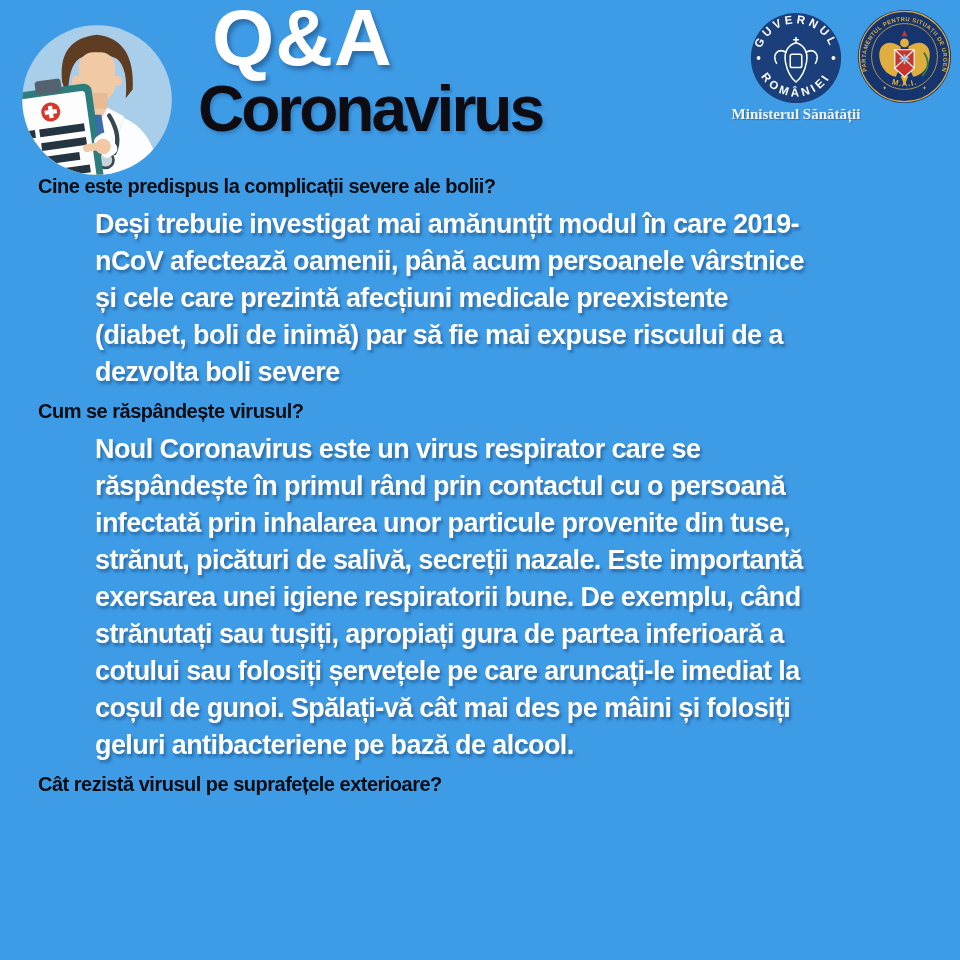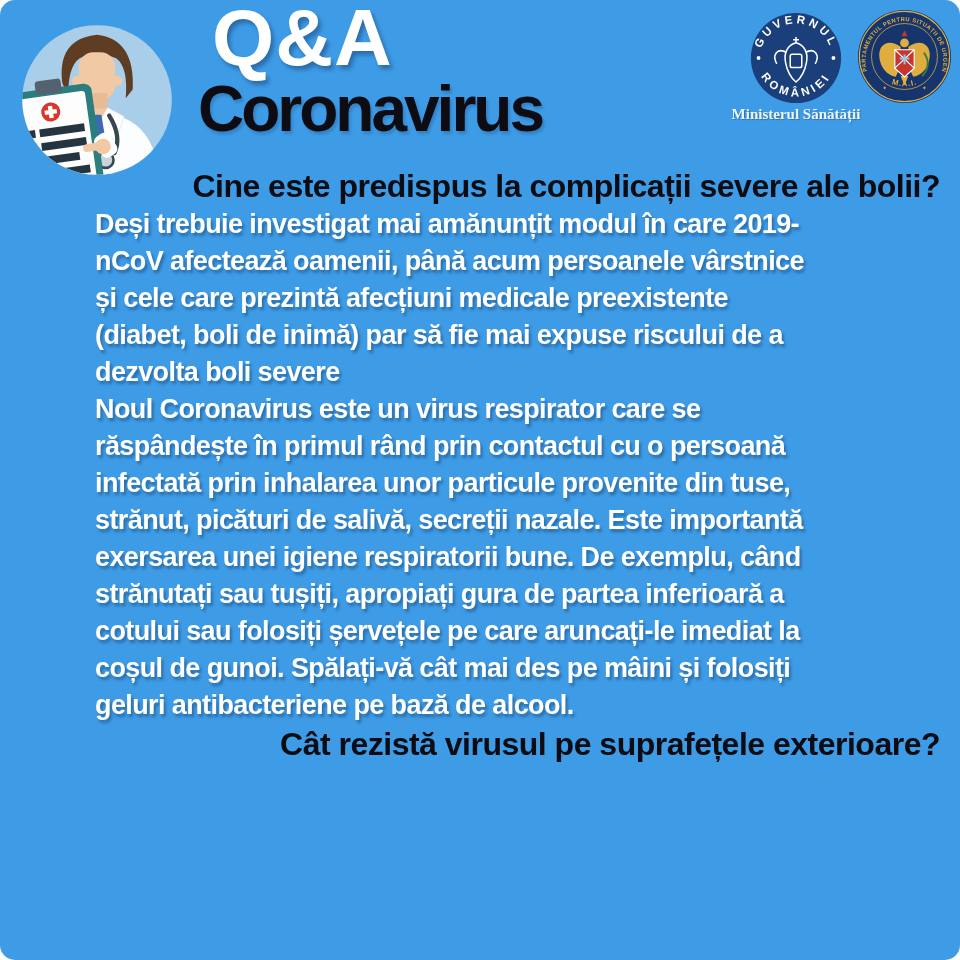--- a/index.html
+++ b/index.html
@@ -11,21 +11,20 @@
     --gold:#dfae3f;
     --avatar-bg:#a9cee9;
   }
   html,body{margin:0;padding:0;}
   body{font-family:"Liberation Sans","DejaVu Sans",sans-serif;}
   .poster{
     position:relative;
     width:960px;height:960px;
     background:var(--background);
     overflow:hidden;
-    border-radius:15px;
   }
   
   .avatar{position:absolute;left:10px;top:13px;width:174px;height:174px;}
   .avatar svg{width:100%;height:100%;display:block;}
   .qa-title{
     position:absolute;left:212px;top:-6px;
     font-size:80px;font-weight:bold;line-height:1.1;
     color:var(--text-white);
     text-shadow:3px 4px 4px rgba(20,50,95,.45);
     letter-spacing:1px;
@@ -44,24 +43,23 @@
     font-family:"Liberation Serif","DejaVu Serif",serif;
     font-size:15px;font-weight:bold;color:#eef4fb;
     text-shadow:1px 1px 1px rgba(20,50,95,.4);
   }
   .dsu-seal{position:absolute;left:856px;top:8px;width:97px;height:97px;}
   .dsu-seal svg{width:100%;height:100%;display:block;}
   
   .qa{position:absolute;left:0;top:166px;width:100%;}
   .question{
     margin:0 20px 0 38px;
-    font-size:32px;font-weight:bold;line-height:40px;
+    font-size:20px;font-weight:bold;line-height:40px;
     letter-spacing:-0.5px;
     color:var(--title-black);
-    text-align:right;
   }
   .answer{
     margin:0 8px 0 95px;
     font-size:27px;font-weight:bold;line-height:37px;
     letter-spacing:-0.6px;
     color:var(--text-white);
     white-space:pre-line;
     text-shadow:2px 3px 3px rgba(22,58,100,.5);
   }
 </style>
@@ -191,20 +189,21 @@
     </svg>
   </div>
 
   <main class="qa">
       <h2 class="question">Cine este predispus la complicații severe ale bolii?</h2>
       <p class="answer">Deși trebuie investigat mai amănunțit  modul în care 2019-
 nCoV afectează oamenii, până acum persoanele vârstnice
 și cele care prezintă afecțiuni medicale preexistente
 (diabet, boli de inimă) par să fie mai expuse riscului de a
 dezvolta boli severe</p>
+      <h2 class="question">Cum se răspândește virusul?</h2>
       <p class="answer">Noul Coronavirus este un virus respirator care se
 răspândește în primul rând prin contactul cu o persoană
 infectată prin inhalarea unor particule provenite din tuse,
 strănut, picături de salivă, secreții nazale. Este importantă
 exersarea unei igiene respiratorii bune. De exemplu, când
 strănutați sau tușiți, apropiați gura de partea inferioară a
 cotului sau folosiți șervețele pe care aruncați-le imediat la
 coșul de gunoi. Spălați-vă cât mai des pe mâini și folosiți
 geluri antibacteriene pe bază de alcool.</p>
       <h2 class="question">Cât rezistă virusul pe suprafețele exterioare?</h2>

